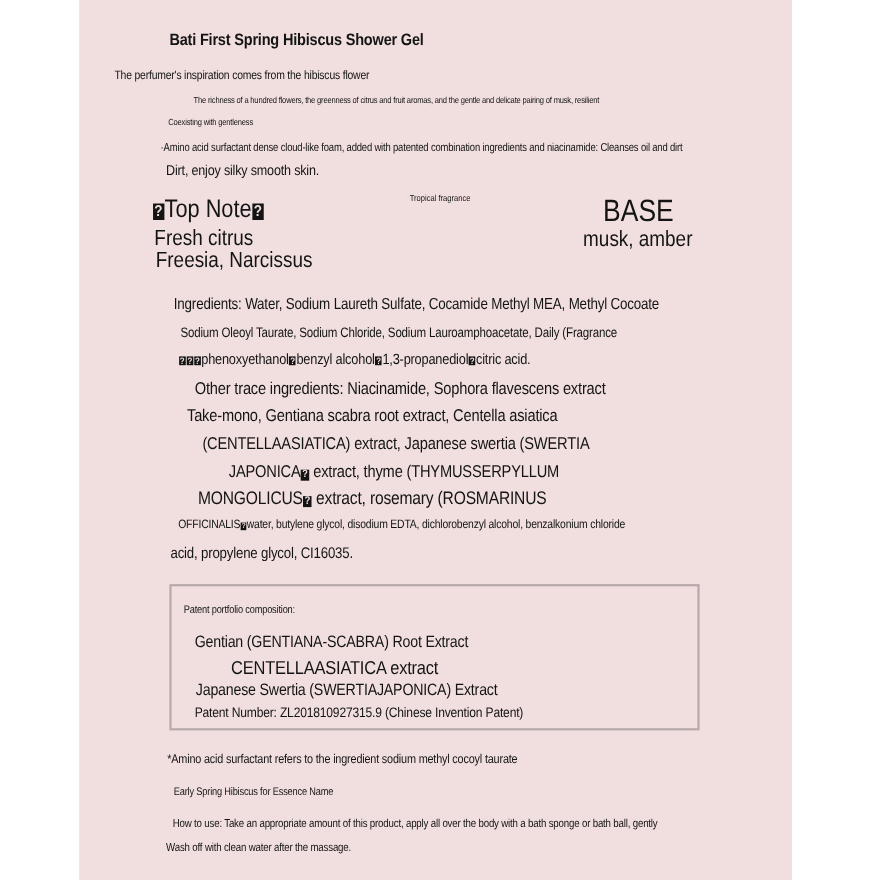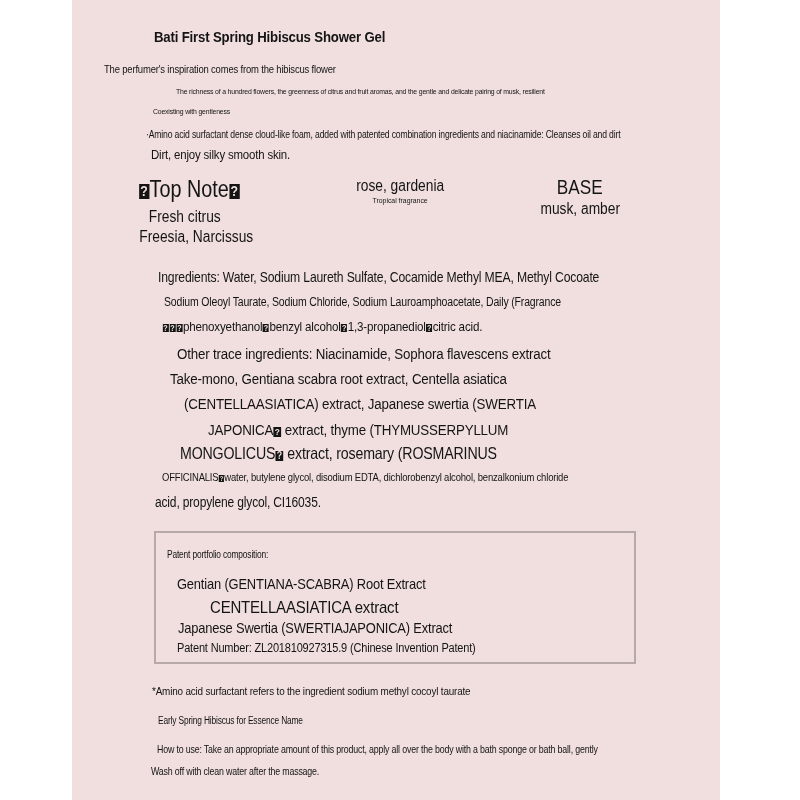--- a/index.html
+++ b/index.html
@@ -20,28 +20,28 @@
     }
     .title { left: 154px; top: 28px; font-size: 15px; font-weight: bold; transform: scaleX(0.88); }
     .inspiration { left: 104px; top: 63px; font-size: 11px; transform: scaleX(0.86); }
     .richness { left: 176px; top: 87px; font-size: 8px; transform: scaleX(0.86); }
     .coexist { left: 153px; top: 107px; font-size: 8px; transform: scaleX(0.86); }
     .amino { left: 146px; top: 128px; font-size: 10.5px; transform: scaleX(0.82); }
     .dirt { left: 151px; top: 147px; font-size: 13px; transform: scaleX(0.88); }
 
     .note-col { position: absolute; text-align: center; color: #141414; }
     .note-col .h { font-size: 20px; white-space: nowrap; }
-    .note-col .l { font-size: 16px; white-space: nowrap; line-height: 20px; }
+    .note-col .l { font-size: 20px; white-space: nowrap; line-height: 20px; }
     .note-col .s { font-size: 8px; white-space: nowrap; }
     .top-col { left: 130px; top: 176px; width: 110px; }
     .top-col .h { font-size: 23px; }
     .mid-col { left: 330px; top: 176px; width: 140px; }
     .mid-col .h { font-size: 22px; }
     .base-col { left: 520px; top: 176px; width: 120px; }
-    .base-col .h { font-size: 20px; }
+    .base-col .h { font-size: 28px; }
     .sq { display:inline-block; transform: scaleX(0.86); }
 
     .ing1 { left: 158px; top: 269px; font-size: 14.5px; transform: scaleX(0.84); }
     .ing2 { left: 164px; top: 295px; font-size: 12.5px; transform: scaleX(0.84); }
     .ing3 { left: 162px; top: 319px; font-size: 13.5px; transform: scaleX(0.86); }
     .tr1 { left: 177px; top: 345px; font-size: 15.5px; transform: scaleX(0.86); }
     .tr2 { left: 170px; top: 370px; font-size: 15.5px; transform: scaleX(0.86); }
     .tr3 { left: 184px; top: 395px; font-size: 15.5px; transform: scaleX(0.86); }
     .tr4 { left: 208px; top: 421px; font-size: 15.5px; transform: scaleX(0.86); }
     .tr5 { left: 180px; top: 444px; font-size: 16.5px; transform: scaleX(0.86); }
@@ -75,21 +75,20 @@
 <div class="t cond amino">·Amino acid surfactant dense cloud-like foam, added with patented combination ingredients and niacinamide: Cleanses oil and dirt</div>
 <div class="t cond dirt">Dirt, enjoy silky smooth skin.</div>
 
 <div class="note-col top-col">
   <div class="h"><span class="sq"><span class="box-glyph">?</span><span>Top Note</span><span class="box-glyph">?</span></span></div>
   <div class="l" style="margin-top:4px"><span class="sq">Fresh citrus</span></div>
   <div class="l"><span class="sq">Freesia, Narcissus</span></div>
 </div>
 
 <div class="note-col mid-col">
-  <div class="l"><span class="sq">rose, gardenia</span></div>
   <div class="s"><span class="sq">Tropical fragrance</span></div>
 </div>
 
 <div class="note-col base-col">
   <div class="h"><span class="sq">BASE</span></div>
   <div class="l"><span class="sq">musk, amber</span></div>
 </div>
 
 <div class="t cond ing1">Ingredients: Water, Sodium Laureth Sulfate, Cocamide Methyl MEA, Methyl Cocoate</div>
 <div class="t cond ing2">Sodium Oleoyl Taurate, Sodium Chloride, Sodium Lauroamphoacetate, Daily (Fragrance</div>

